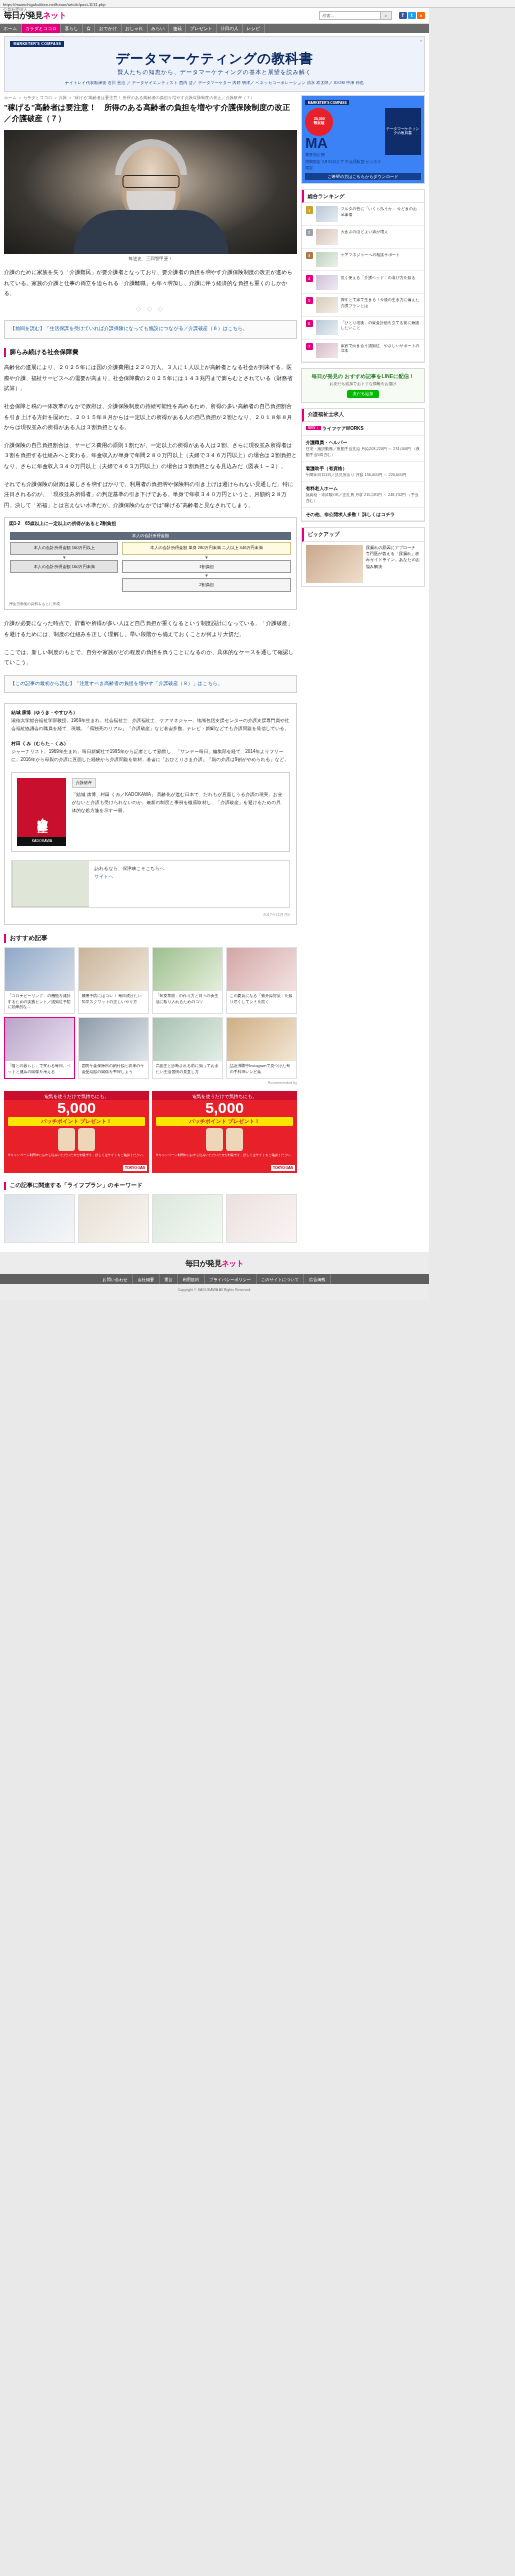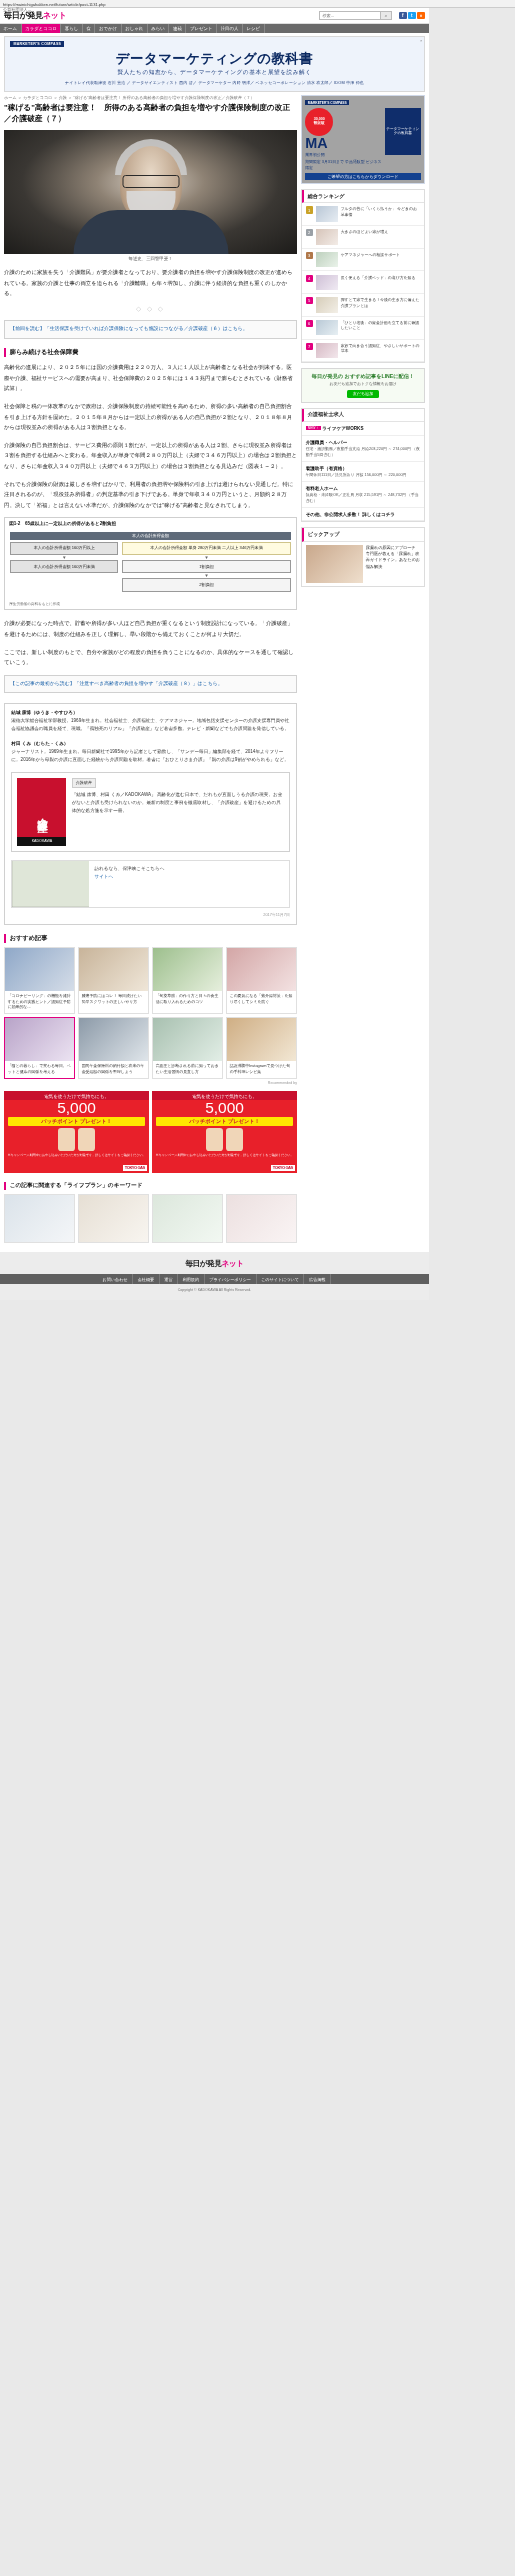--- a/index.html
+++ b/index.html
@@ -216,21 +216,21 @@
   .card .cp{ font-size:3.9px; line-height:1.45; padding:2.1px 2.6px 3.1px; color:#333; }
   .card.hl{ border:1px solid #e2007f; }
   .recofoot{ text-align:right; font-size:3.6px; color:#999; margin:2.1px 0 0; }
 
   .adrow{ display:flex; gap:3.1px; margin-top:6.2px; }
   .adbox{
     flex:1; height:82px; background:#e8202a; position:relative; overflow:hidden;
     color:#fff;
   }
   .adbox .t1{ font-size:4.6px; text-align:center; padding:2.6px 0 1px; background:#c8102e; }
-  .adbox .big{ font-size:15.5px; font-weight:normal; text-align:center; line-height:1; }
+  .adbox .big{ font-size:15.5px; font-weight:bold; text-align:center; line-height:1; }
   .adbox .yp{
     background:#ffe600; color:#c8102e; font-size:5.2px; font-weight:bold;
     text-align:center; margin:2.1px 4.1px; padding:1px 0; border-radius:1px;
   }
   .adbox .ppl{
     display:flex; gap:2.1px; justify-content:center; margin-top:2.1px;
   }
   .adbox .ppl i{
     width:17.5px; height:23px; background:#f0d6b8; border-radius:3.1px; display:block;
   }
@@ -247,21 +247,21 @@
   .kwgrid{ display:grid; grid-template-columns:repeat(4,1fr); gap:3.1px; }
   .kwcard{ border:0.5px solid #e0e0e0; height:49px; background:#f3f3f3; position:relative; }
 
   
   .sbox{ border:0.5px solid #dcdcdc; background:#fff; margin-bottom:5.2px; }
   .sbox .sh{
     font-size:5.2px; font-weight:bold; padding:2.6px 3.6px; border-bottom:0.5px solid #e3e3e3;
   }
   .sbox .sh.pink{ border-left:2.1px solid #e2007f; }
 
-  .mcads{ border:0.5px solid #cfd8e8; background:#a3a3a3; padding:3.1px; margin-bottom:5.2px; }
+  .mcads{ border:0.5px solid #cfd8e8; background:#3b82f6; padding:3.1px; margin-bottom:5.2px; }
   .mcads .tag{
     display:inline-block; background:#0f2d6b; color:#fff; font-size:3.3px;
     padding:0.5px 2.6px; font-weight:bold;
   }
   .mcads .body{ display:flex; gap:3.1px; margin-top:2.6px; }
   .mcads .lt{ flex:1; }
   .mcads .badge{
     background:#e8202a; color:#fff; border-radius:50%; width:28px; height:28px;
     display:flex; flex-direction:column; align-items:center; justify-content:center;
     font-size:3.6px; font-weight:bold; line-height:1.1;

